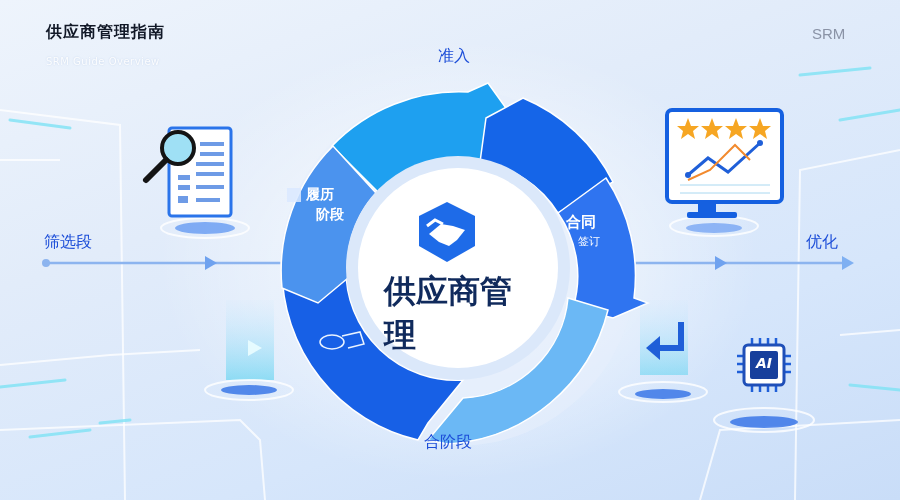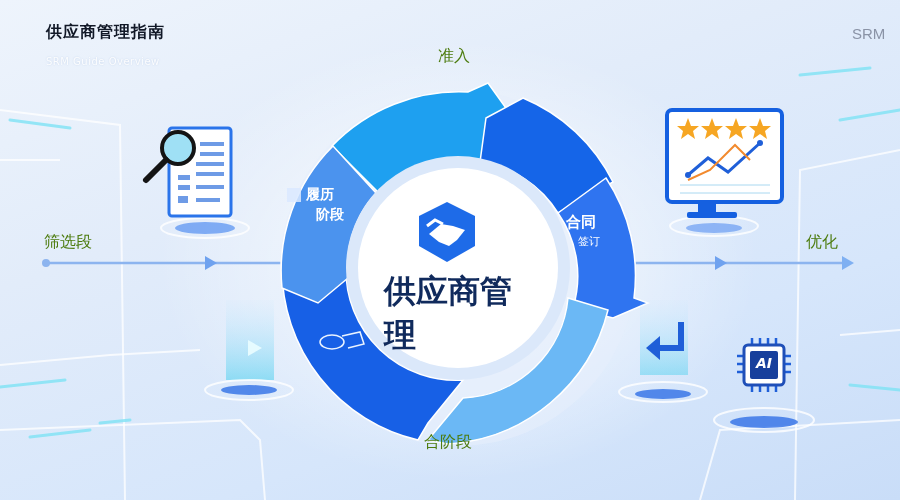--- a/index.html
+++ b/index.html
@@ -3,22 +3,22 @@
 <meta charset="utf-8">
 <style>
   html,body{margin:0;padding:0;}
   body{width:900px;height:500px;overflow:hidden;position:relative;
     font-family:"DejaVu Sans","Liberation Sans",sans-serif;
     background:linear-gradient(160deg,#eef4fc 0%,#e2ecfa 35%,#d6e6fb 70%,#c9ddf8 100%);}
   .bg{position:absolute;inset:0;}
   .abs{position:absolute;}
   .title{left:46px;top:22px;font-size:16px;font-weight:bold;color:#111827;letter-spacing:1px;}
   .subtitle{left:46px;top:56px;font-size:10px;color:#ffffff;opacity:.85;letter-spacing:.5px;text-shadow:0 0 2px #b9cbe6;}
-  .brand{left:812px;top:25px;font-size:15px;color:#8a93a6;font-family:"Liberation Sans",sans-serif;margin-left:40px;}
-  .label{font-size:16px;color:#4d7c0f;}
+  .brand{left:812px;top:25px;font-size:15px;color:#8a93a6;font-family:"Liberation Sans",sans-serif;}
+  .label{font-size:16px;color:#1d4ed8;}
   .seglabel{font-size:15px;color:#ffffff;font-weight:bold;line-height:20px;}
   .center-title{left:384px;top:270px;width:148px;text-align:left;font-size:32px;font-weight:bold;color:#102a5c;}
 </style>
 </head>
 <body>
 
 <svg class="bg" width="900" height="500" viewBox="0 0 900 500">
   <defs>
     <radialGradient id="glow" cx="50%" cy="50%" r="50%">
       <stop offset="0%" stop-color="#ffffff" stop-opacity=".9"></stop>

